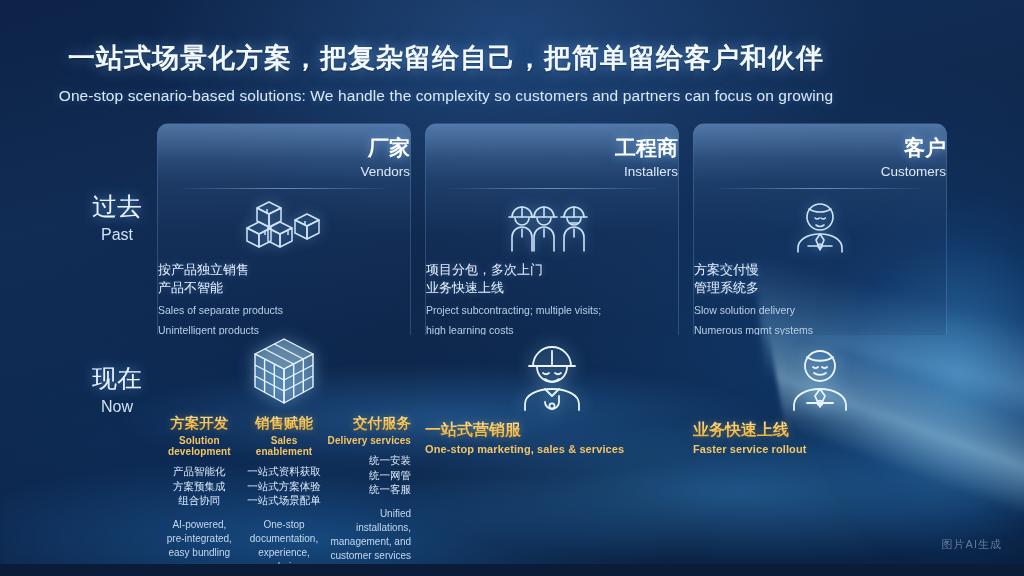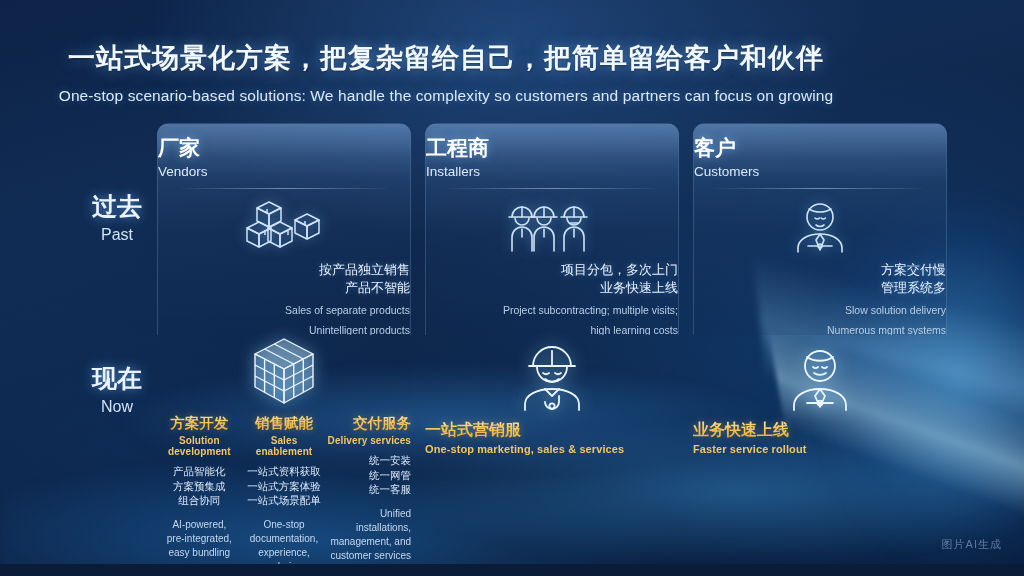--- a/index.html
+++ b/index.html
@@ -56,47 +56,47 @@
     margin-top:40px; font-size:27px; font-weight:bold; letter-spacing:1px;
     color:#f2f8ff; text-shadow:0 0 14px rgba(120,190,255,.55), 0 1px 2px rgba(0,0,0,.5);
   }
   .title-en {
     margin-top:11px; font-size:15.5px; color:#dce9f8; letter-spacing:.1px;
     text-shadow:0 0 8px rgba(90,160,230,.45);
   }
 
   
   .rowlabel { position:absolute; left:62px; width:110px; text-align:center; z-index:7; }
-  .rowlabel .cn { font-size:25px; font-weight:bold; color:#eaf3ff; text-shadow:0 0 12px rgba(110,185,255,.7); }
+  .rowlabel .cn { font-size:25px; font-weight:normal; color:#eaf3ff; text-shadow:0 0 12px rgba(110,185,255,.7); }
   .rowlabel .en { margin-top:3px; font-size:16px; color:#cfe2f6; }
   #row-past { top:190px; }
   #row-now  { top:362px; }
 
   
   .cards { position:absolute; top:123px; left:157px; width:790px; height:212px; display:flex; gap:14px; z-index:4; }
   .card {
     flex:1; border-radius:12px 12px 0 0;
     background:linear-gradient(180deg, rgba(86,126,176,.62) 0%, rgba(52,88,136,.45) 16%, rgba(28,58,102,.30) 52%, rgba(18,42,82,.12) 100%);
     border:1px solid rgba(150,195,240,.22); border-bottom:none;
     position:relative; overflow:hidden;
   }
   .card::after{
     content:""; position:absolute; left:0; right:0; top:0; height:58px;
     background:linear-gradient(180deg, rgba(150,195,245,.22), rgba(150,195,245,0));
     pointer-events:none;
   }
-  .card-head { padding-top:10px; text-align:left; position:relative; z-index:2; }
+  .card-head { padding-top:10px; text-align:right; position:relative; z-index:2; }
   .card-head .cn { font-size:21px; font-weight:bold; color:#ffffff; text-shadow:0 0 10px rgba(130,195,255,.6); }
   .card-head .en { margin-top:2px; font-size:13.5px; color:#dceaf9; }
   .card-rule { margin:9px 18px 0; height:1px; background:linear-gradient(90deg, rgba(160,200,245,0), rgba(170,210,250,.55), rgba(160,200,245,0)); }
 
   .card-icon { margin-top:10px; display:flex; justify-content:center; align-items:center; height:56px; position:relative; z-index:2; }
   .card-icon svg { display:block; filter:drop-shadow(0 0 6px rgba(130,200,255,.55)); }
 
-  .card-body { margin-top:6px; text-align:right; position:relative; z-index:2; }
+  .card-body { margin-top:6px; text-align:left; position:relative; z-index:2; }
   .card-body .cn { font-size:13px; line-height:18px; color:#e9f2fd; text-shadow:0 0 7px rgba(110,180,250,.45); }
   .card-body .en { margin-top:6px; font-size:10.5px; line-height:14px; color:#b9cfe8; }
 
   
   .now-row { position:absolute; top:340px; left:157px; width:790px; height:215px; display:flex; gap:14px; z-index:5; }
   .now-col { flex:1; display:flex; }
   .now-block { flex:1; text-align:center; }
   .now-icon { height:62px; display:flex; align-items:flex-end; justify-content:center; }
   .now-icon svg { display:block; filter:drop-shadow(0 0 8px rgba(150,215,255,.75)); }
   .now-h-cn {

